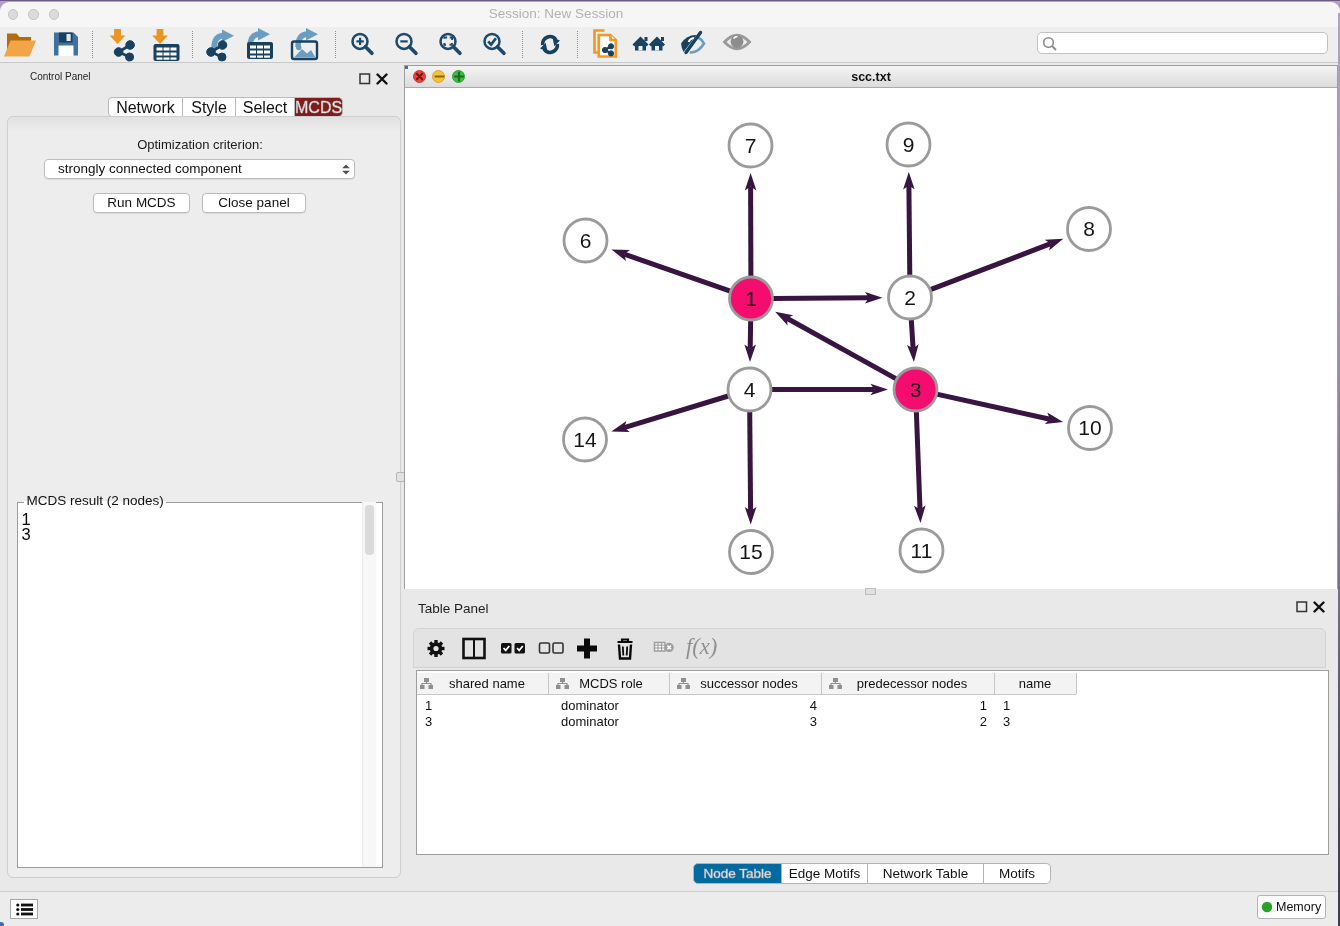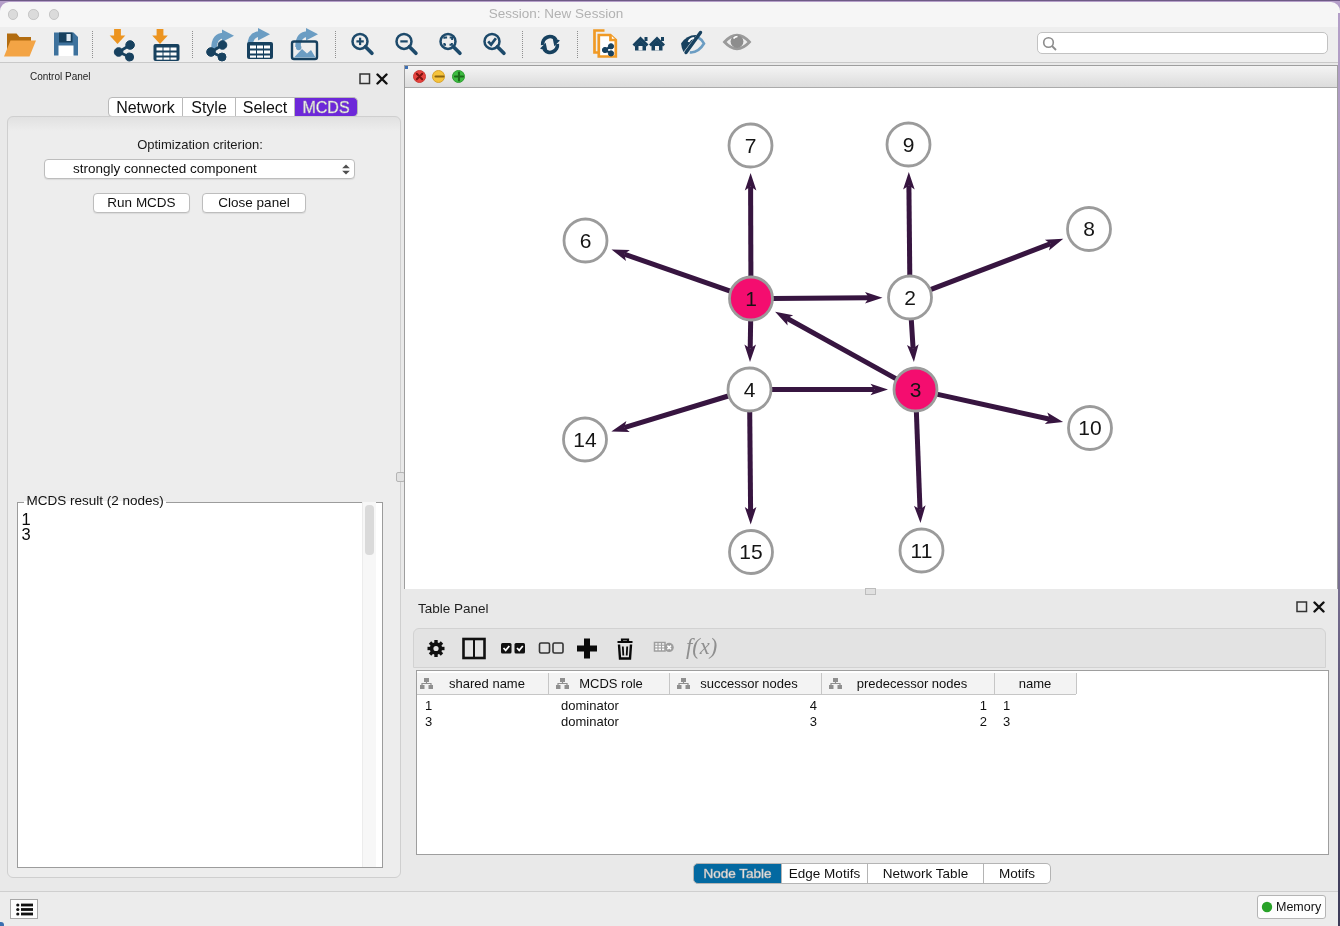--- a/index.html
+++ b/index.html
@@ -12,21 +12,21 @@
 .tl { position:absolute; top:7.4px; width:10.2px; height:10.2px; border-radius:50%; background:#dbdbdb; border:1px solid #c6c6c6; }
 #wintitle { top:6px; left:0; width:1112px; text-align:center; font-size:13.5px; color:#b2b2b2; }
 #toolbar { top:27px; left:0; width:1340px; height:36px; background:#eeeeee; border-bottom:1px solid #c9c9c9; }
 .tsep { position:absolute; top:31px; height:27px; width:0; border-left:1px dotted #8f8f8f; }
 #search { top:32px; left:1037px; width:291px; height:22px; background:#ffffff; border:1px solid #c2c2c2; border-radius:5px; }
 
 #cptitle { top:71px; left:30px; font-size:10px; color:#1e1e1e; }
 .tab { position:absolute; top:97px; height:20px; background:#ffffff; border:1px solid #b9b9b9; font-size:16px; color:#111; text-align:center; line-height:19px;margin-left:32px; }
 #cppanel { top:116px; left:7px; width:394px; height:762px; border:1px solid #cfcfcf; border-radius:6px; background:linear-gradient(#e1e1e1 0,#ededed 14px); }
 #optlabel { top:137px; left:0px; width:400px; text-align:center; font-size:13px; color:#1a1a1a; }
-#dropdown { top:159px; left:44px; width:311px; height:20px; background:#fff; border:1px solid #bdbdbd; border-radius:4px; font-size:13.5px; color:#111; line-height:18px; padding-left:28px; box-shadow:0 1px 1px rgba(0,0,0,0.08); }
+#dropdown { top:159px; left:44px; width:311px; height:20px; background:#fff; border:1px solid #bdbdbd; border-radius:4px; font-size:13.5px; color:#111; line-height:18px; padding-left:13px; box-shadow:0 1px 1px rgba(0,0,0,0.08); }
 .btn { position:absolute; background:#fff; border:1px solid #bdbdbd; border-radius:4px; font-size:13.5px; color:#111; text-align:center; box-shadow:0 1px 1px rgba(0,0,0,0.08); }
 #fieldset { top:502px; left:17px; width:366px; height:366px; background:#fff; border:1px solid #9c9c9c; }
 #legend { top:493px; left:24px; font-size:13.5px; color:#111; padding:0 2.5px; background:linear-gradient(#ececec 50%, #ffffff 50%); }
 #fstrack { top:502px; left:362px; width:14px; height:365px; background:#f7f7f7; border-left:1px solid #ececec; }
 #fsthumb { top:505px; left:365px; width:9px; height:50px; background:#dadada; border-radius:4px; }
 .fsitem { position:absolute; left:21.5px; font-size:16.5px; color:#0a0a0a; }
 #grip1 { top:472px; left:396px; width:9px; height:10px; background:#e2e2e2; border:1px solid #b5b5b5; border-radius:2px; }
 
 #netwin { top:65px; left:404px; width:934px; height:524px; border:1px solid #9e9e9e; background:#fff; }
 #nettitle { top:0; left:0; width:932px; height:22px; background:linear-gradient(#f4f4f4,#dcdcdc); border-bottom:1px solid #ababab; }
@@ -183,21 +183,21 @@
 </svg>
 
 <div id="cptitle" class="abs">Control Panel</div>
 <svg class="ic" style="top:73px;left:359px" width="32" height="13" viewBox="0 0 32 13">
 <rect x="1" y="1" width="9.5" height="9.5" fill="none" stroke="#333" stroke-width="1.5"></rect>
 <path d="M18.5,1.5 L27.5,10.5 M27.5,1.5 L18.5,10.5" stroke="#111" stroke-width="2.4" stroke-linecap="round"></path>
 </svg>
 <div class="tab" style="left:76px;width:75px;border-radius:4px 0 0 4px">Network</div>
 <div class="tab" style="left:151px;width:53px;border-left:none">Style</div>
 <div class="tab" style="left:204px;width:59px;border-left:none">Select</div>
-<div class="tab" style="left:263px;width:63px;border-left:none;border-radius:0 5px 5px 0;background:#6d28d9;color:#fdfdfd;-webkit-text-stroke:0.6px #b3b3b3;text-shadow:none">MCDS</div>
+<div class="tab" style="left:263px;width:48px;border-left:none;border-radius:0 5px 5px 0;background:#7f1d1d;color:#fdfdfd;-webkit-text-stroke:0.6px #b3b3b3;text-shadow:none">MCDS</div>
 <div id="cppanel" class="abs"></div>
 <div id="optlabel" class="abs">Optimization criterion:</div>
 <div id="dropdown" class="abs">strongly connected component</div>
 <svg class="ic" style="top:164px;left:341px" width="10" height="11" viewBox="0 0 10 11">
 <polygon points="5,0.5 8.8,4.2 1.2,4.2" fill="#4f4f4f"></polygon>
 <polygon points="5,10.5 8.8,6.8 1.2,6.8" fill="#4f4f4f"></polygon>
 </svg>
 <div class="btn" style="left:93px;top:193px;width:97px;height:20px;line-height:18px">Run MCDS</div>
 <div class="btn" style="left:202px;top:193px;width:104px;height:20px;line-height:18px">Close panel</div>
 <div id="fieldset" class="abs"></div>
@@ -213,20 +213,21 @@
 <div class="abs" style="top:0;left:0;width:3px;height:3px;background:#3c6fb4"></div>
 <div class="mac" style="left:7.5px;background:#e8433f;border:1px solid #c93c36"></div>
 <div class="mac" style="left:27px;background:#f5c33b;border:1px solid #d9a32c"></div>
 <div class="mac" style="left:46.5px;background:#3dbb41;border:1px solid #2f9e33"></div>
 <svg class="ic" style="top:3.5px;left:7.5px" width="52" height="13" viewBox="0 0 52 13">
 <path d="M3.8,3.8 L9.2,9.2 M9.2,3.8 L3.8,9.2" stroke="#7c1410" stroke-width="2" stroke-linecap="round"></path>
 <line x1="22.5" y1="6.5" x2="30.5" y2="6.5" stroke="#8a6410" stroke-width="2.1" stroke-linecap="round"></line>
 <line x1="42" y1="6.5" x2="50" y2="6.5" stroke="#1c6c1c" stroke-width="2.1" stroke-linecap="round"></line>
 <line x1="46" y1="2.5" x2="46" y2="10.5" stroke="#1c6c1c" stroke-width="2.1" stroke-linecap="round"></line>
 </svg>
+<div id="netname" class="abs">scc.txt</div>
 <div id="canvas" class="abs">
 <svg width="932" height="500" viewBox="0 0 932 500" font-family="Liberation Sans, sans-serif">
 <line x1="345.9" y1="189.0" x2="345.6" y2="97.5" stroke="#371540" stroke-width="5"></line>
 <polygon points="345.6,84.0 351.4,101.5 345.6,97.5 339.8,101.5" fill="#371540"></polygon>
 <line x1="326.7" y1="202.7" x2="219.2" y2="165.1" stroke="#371540" stroke-width="5"></line>
 <polygon points="206.5,160.6 224.9,160.9 219.2,165.1 221.0,171.9" fill="#371540"></polygon>
 <line x1="366.5" y1="209.4" x2="464.0" y2="208.8" stroke="#371540" stroke-width="5"></line>
 <polygon points="477.5,208.7 460.0,214.6 464.0,208.8 460.0,203.0" fill="#371540"></polygon>
 <line x1="345.7" y1="230.0" x2="345.2" y2="259.5" stroke="#371540" stroke-width="5"></line>
 <polygon points="345.0,273.0 339.4,255.4 345.2,259.5 351.0,255.6" fill="#371540"></polygon>

